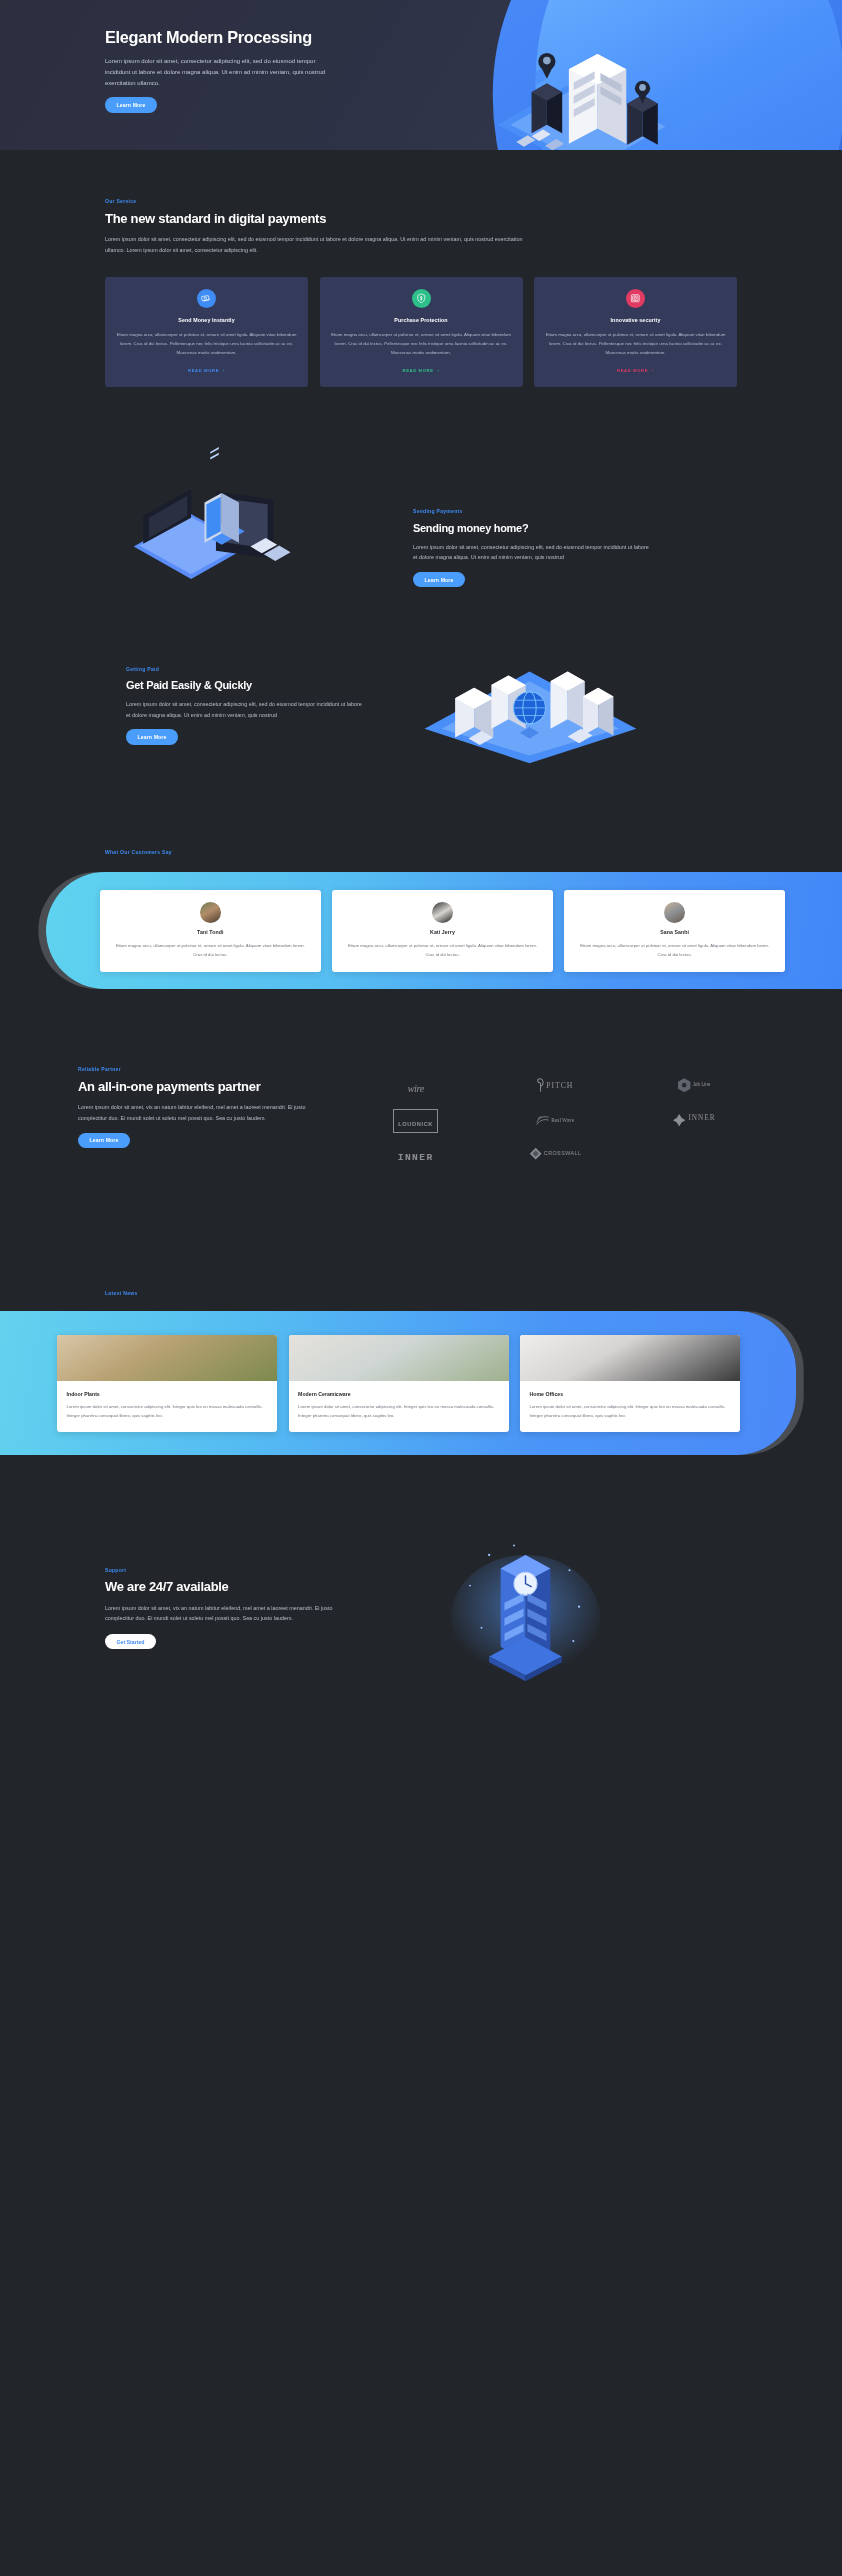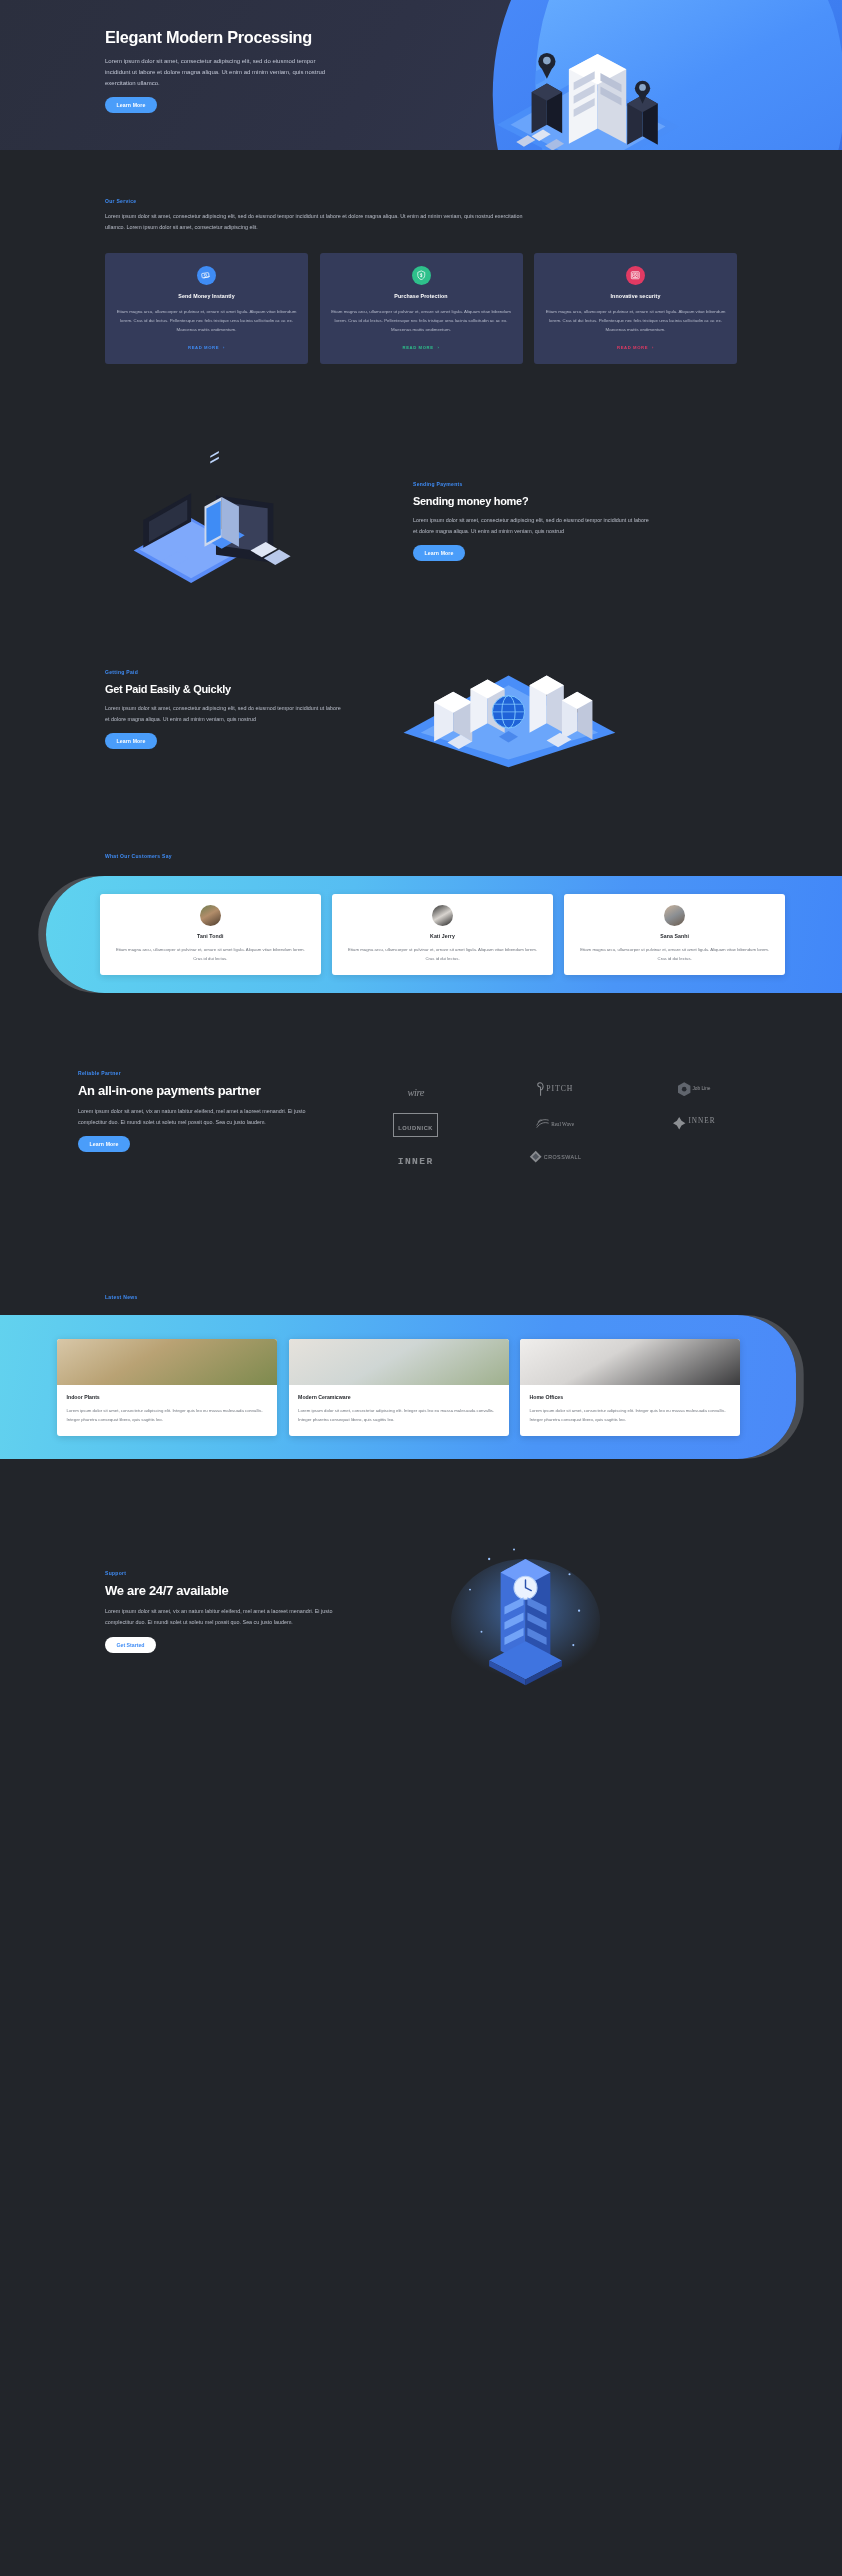--- a/index.html
+++ b/index.html
@@ -102,32 +102,32 @@
   .read-more {
     margin-top: 10.5px; font-size: 4.2px; font-weight: 700;
     letter-spacing: 0.6px; display: inline-flex; align-items: center; gap: 3.8px;
   }
   .rm-blue { color: #3f8cf5; }
   .rm-green { color: #2ec08b; }
   .rm-pink { color: #e13a63; }
 
   
   .sending {
-    padding: 83px 105px 0; display: flex;
-    align-items: center; gap: 21px;
+    padding: 56px 105px 0; display: flex;
+    align-items: flex-end; gap: 21px;
   }
   .sending-art { width: 287px; height: 144px; position: relative; }
   .sending-text { width: 258px; padding-top: 3.8px; }
   .sending-text .body { width: 239px; }
 
   
   .getpaid {
     padding: 56px 105px 0; display: flex; gap: 21px; align-items: center;
   }
-  .getpaid-text { width: 239px; }
+  .getpaid-text { width: 239px; margin-left: 21px; }
   .getpaid-art { width: 287px; height: 124px; position: relative; }
 
   
   .testi-wrap { padding-top: 82px; position: relative; }
   .testi-eyebrow { padding-left: 105px; }
   .testi-band {
     position: relative; margin-top: 17px; margin-left: 46px;
     height: 117px;
     background: linear-gradient(100deg, #5fd3ef 0%, #56bdf2 38%, #4a95f7 72%, #4287f8 100%);
     border-radius: 59px 0 0 59px;
@@ -247,20 +247,21 @@
 
     <div class="hero-content">
       <h1 class="hero-title">Elegant Modern Processing</h1>
       <p class="hero-desc">Lorem ipsum dolor sit amet, consectetur adipiscing elit, sed do eiusmod tempor incididunt ut labore et dolore magna aliqua. Ut enim ad minim veniam, quis nostrud exercitation ullamco.</p>
       <button class="btn btn-blue">Learn More</button>
     </div>
   </section>
 
   <section class="section service">
     <div class="eyebrow">Our Service</div>
+    <h2 class="h2">The new standard in digital payments</h2>
     <p class="body">Lorem ipsum dolor sit amet, consectetur adipiscing elit, sed do eiusmod tempor incididunt ut labore et dolore magna aliqua. Ut enim ad minim veniam, quis nostrud exercitation ullamco. Lorem ipsum dolor sit amet, consectetur adipiscing elit.</p>
 
     <div class="cards">
 
       <div class="card">
         <div class="card-icon ic-blue">
           <svg width="10.5" height="10.5" viewBox="0 0 24 24" fill="none" stroke="#fff" stroke-width="1.6">
             <rect x="2" y="7" width="16" height="10" rx="1.5" transform="rotate(-8 10 12)"></rect>
             <circle cx="10" cy="12" r="2.6"></circle>
             <path d="M6 18.5 L20 14.5"></path>

